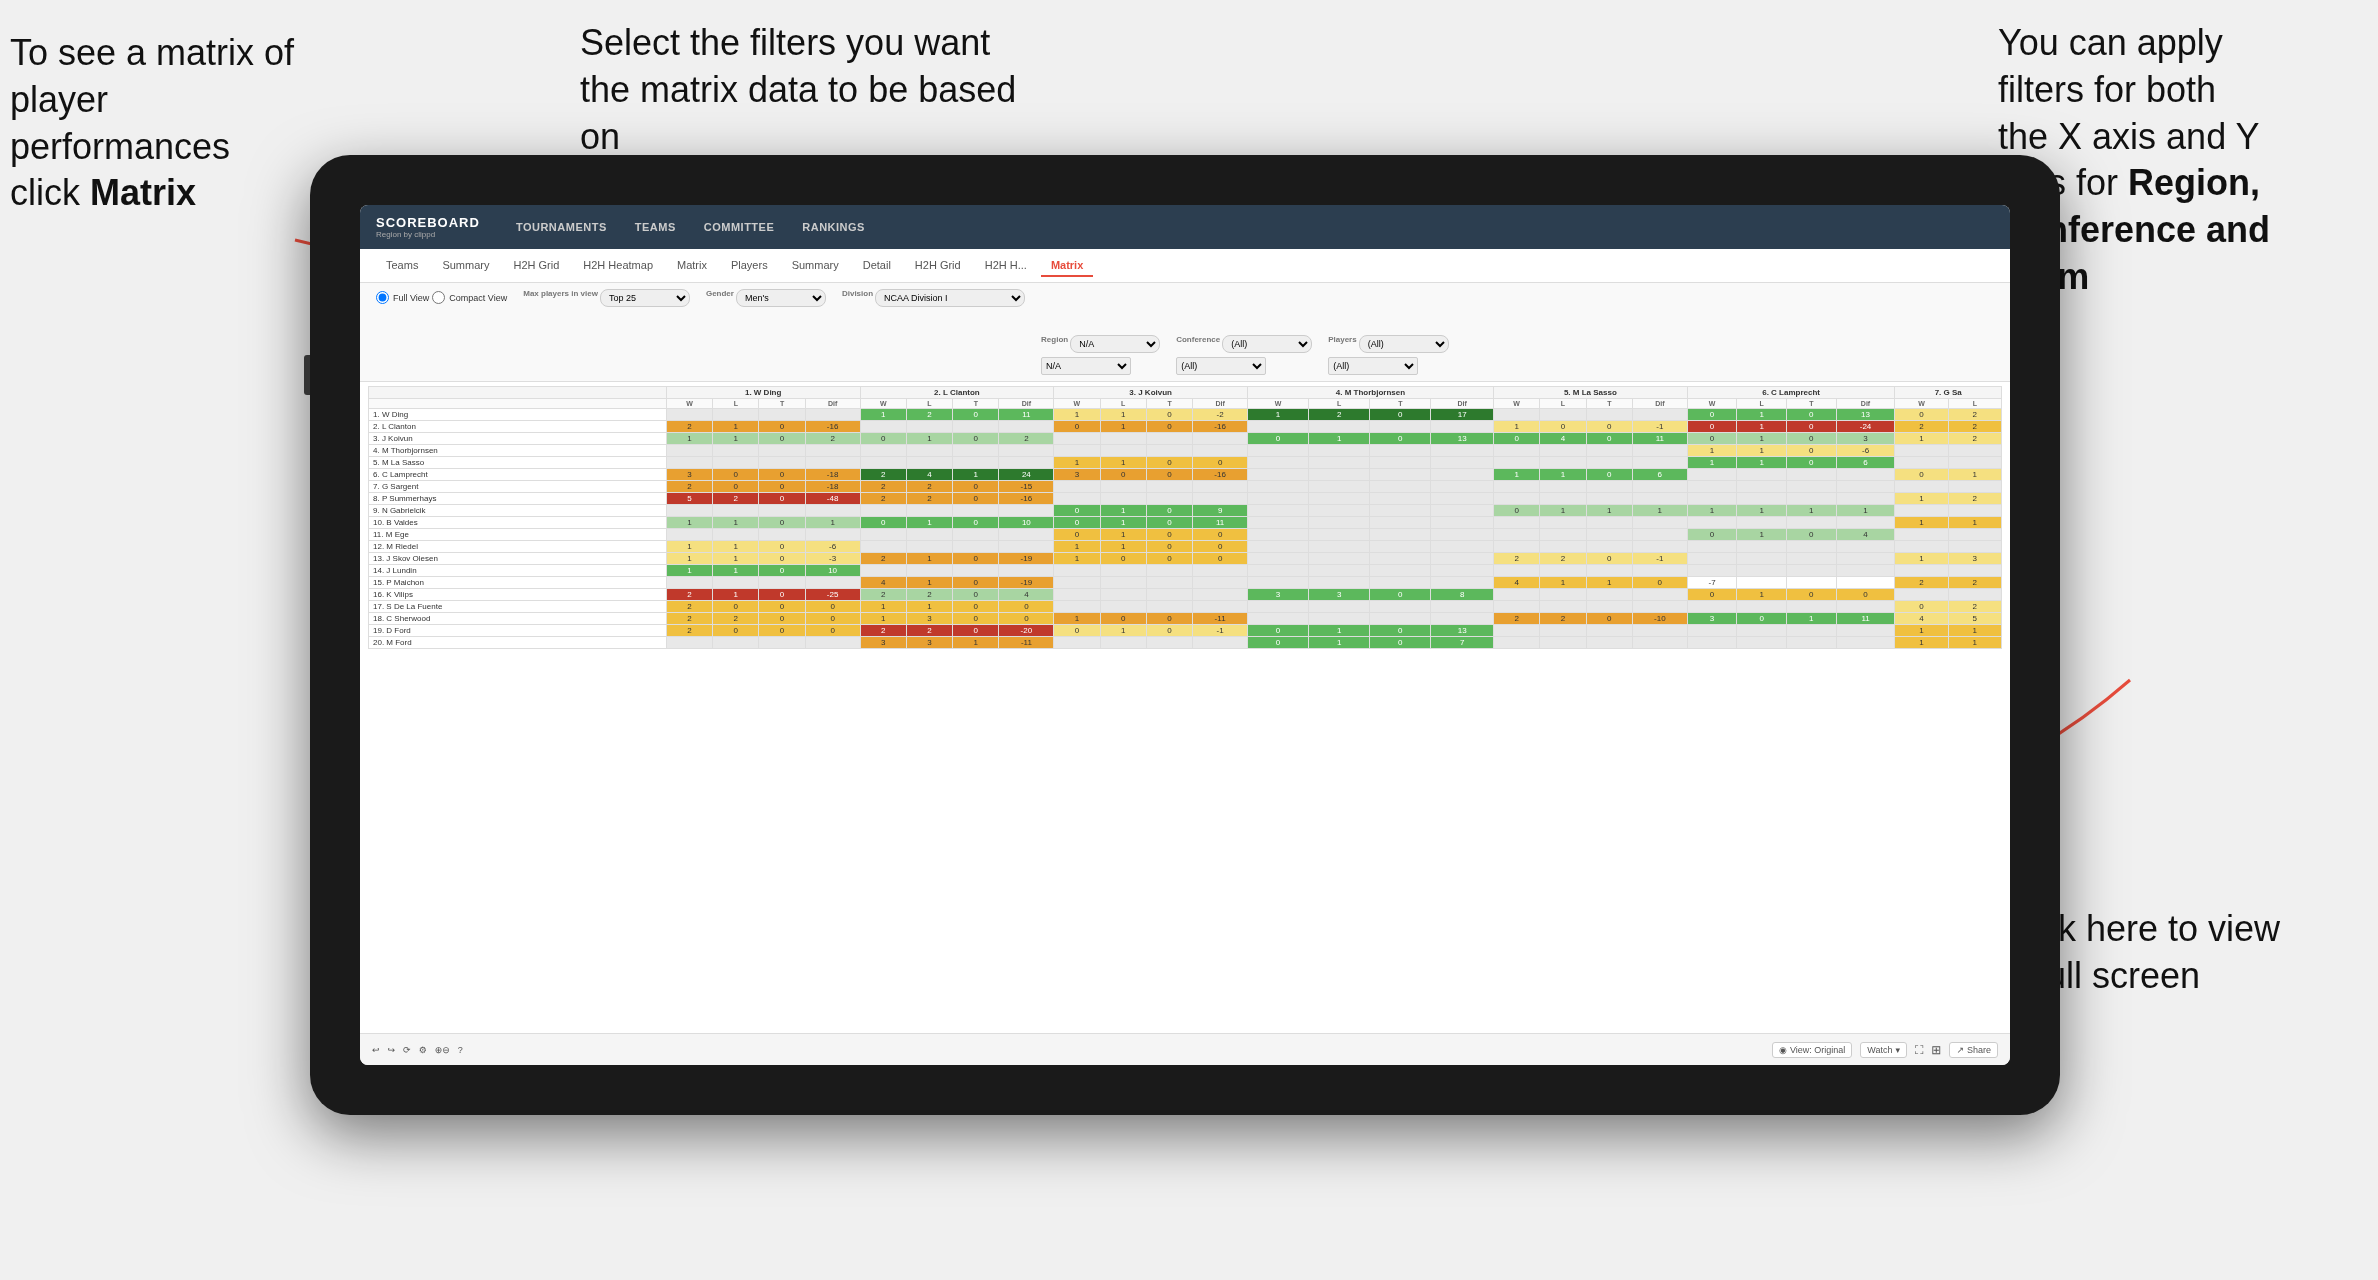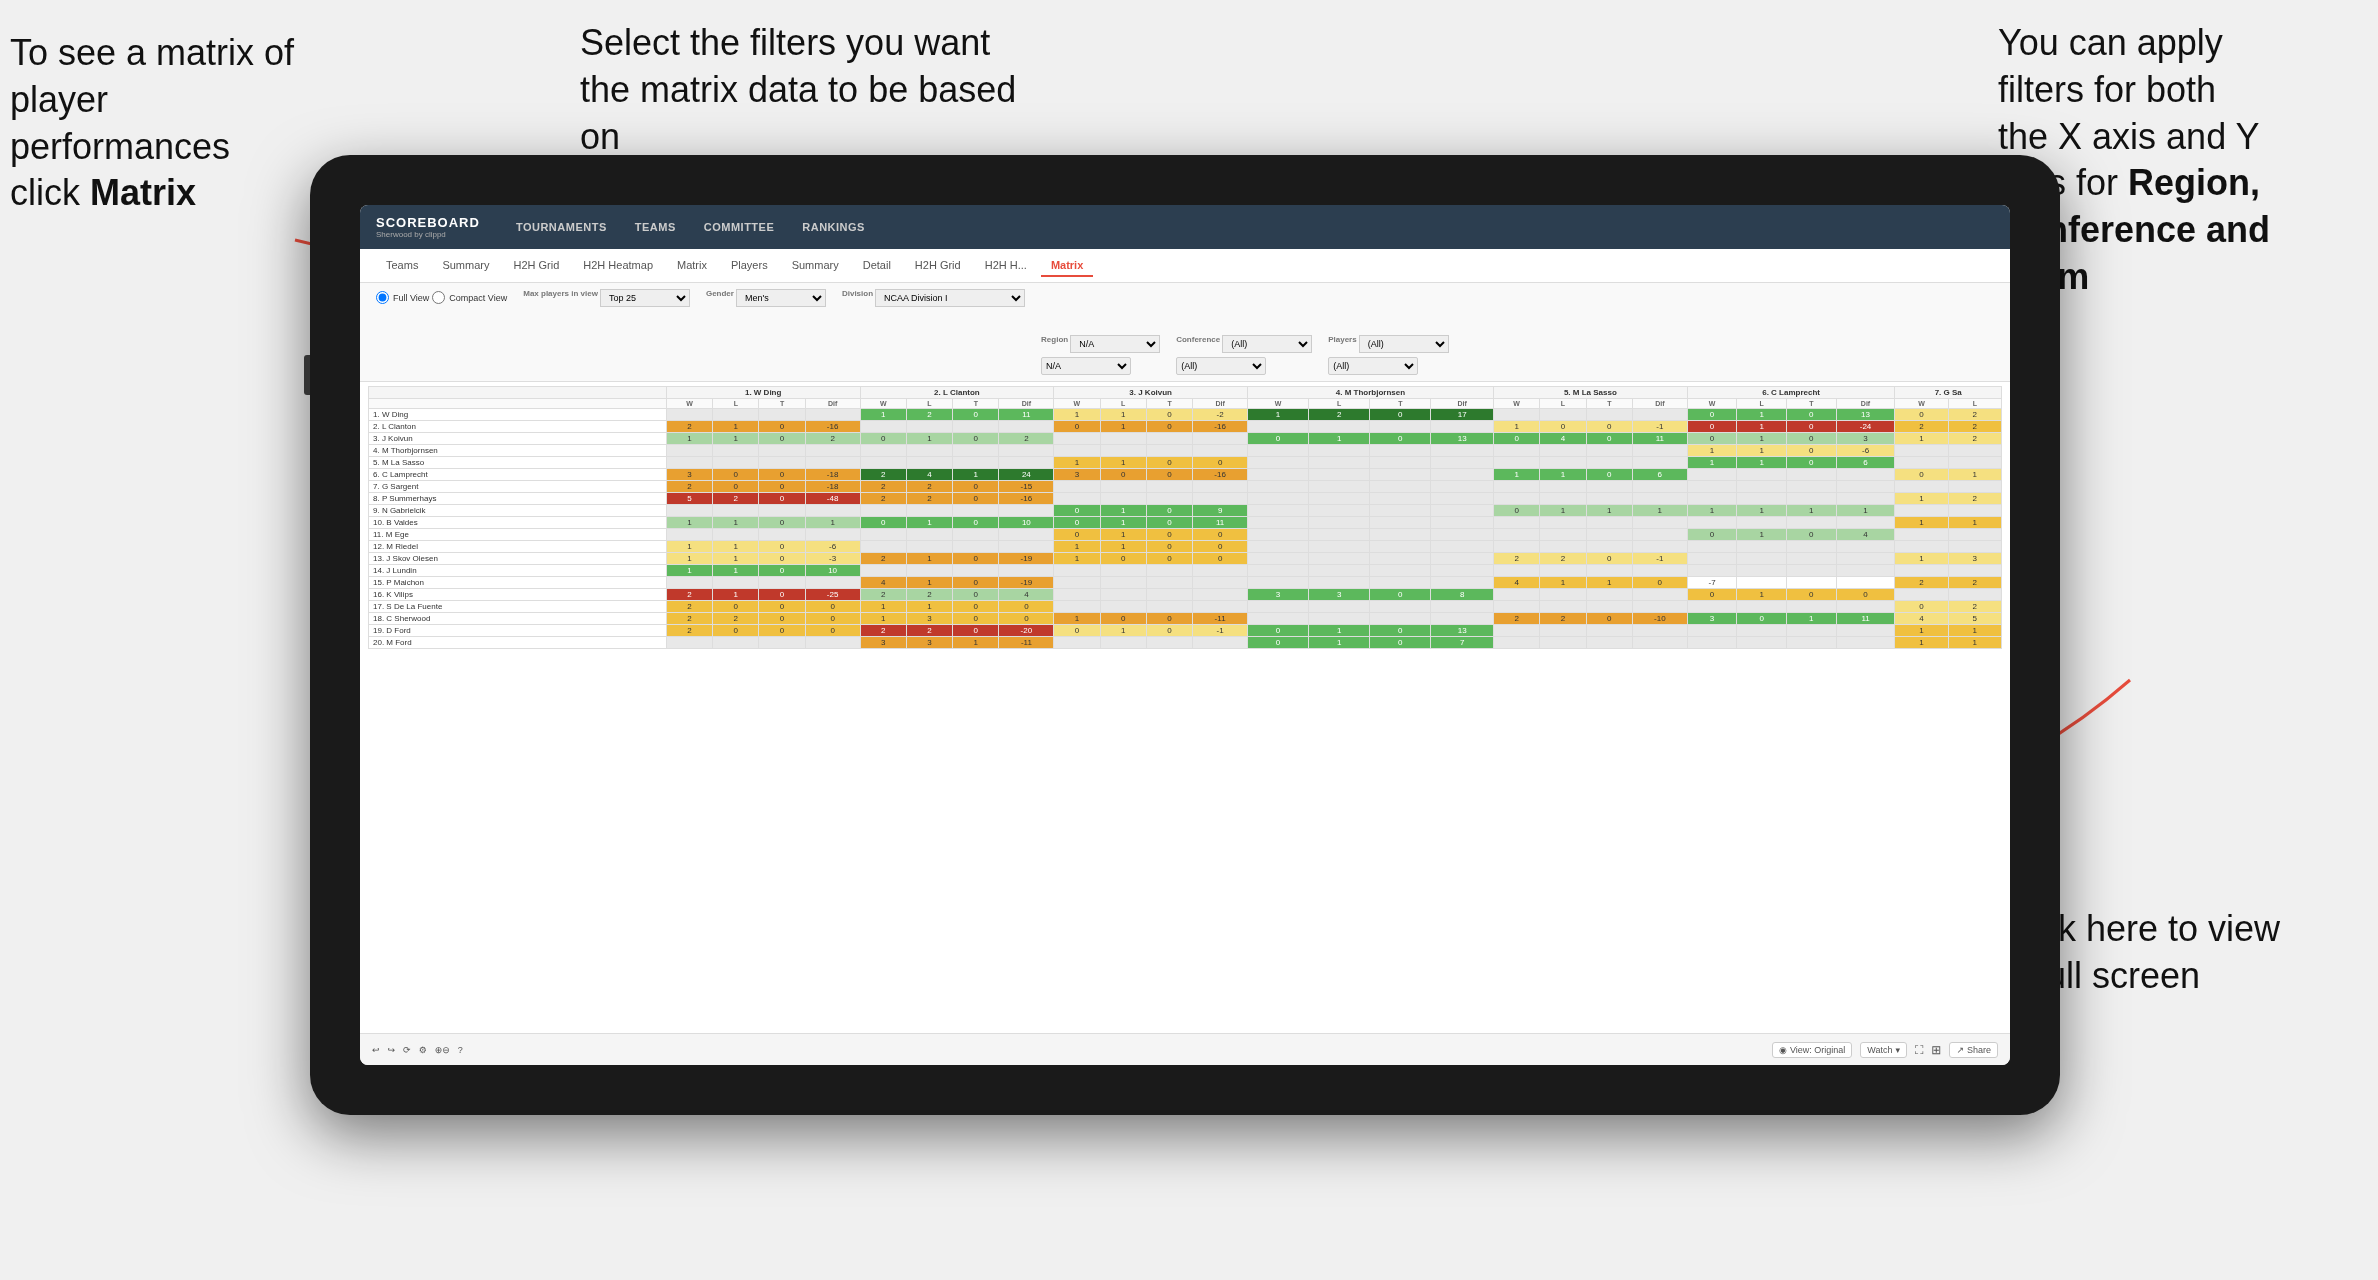--- a/index.html
+++ b/index.html
@@ -158,21 +158,21 @@
     }
     .filter-group .filter-label {
       font-size: 8px;
       color: #777;
       font-weight: 600;
     }
     .filter-group select {
       font-size: 9px;
       padding: 2px 4px;
       border: 1px solid #ccc;
-      border-radius: 0;
+      border-radius: 8px;
       width: 90px;
       height: 18px;
     }
     .filter-group select.wide { width: 150px; }
 
     .filter-col {
       display: flex;
       flex-direction: column;
       gap: 2px;
       margin-top: 46px;
@@ -311,21 +311,21 @@
 
 <div class="tablet-frame">
 
   <div style="position:absolute;left:-6px;top:200px;width:6px;height:40px;background:#333;border-radius:3px 0 0 3px;"></div>
 
   <div class="tablet-screen">
 
     <div class="top-nav">
       <div class="scoreboard-brand">
         <span class="brand-name">SCOREBOARD</span>
-        <span class="brand-sub">Sherwood by clippd</span>
+        <span class="brand-sub">Region by clippd</span>
       </div>
       <span class="nav-item">TOURNAMENTS</span>
       <span class="nav-item">TEAMS</span>
       <span class="nav-item">COMMITTEE</span>
       <span class="nav-item">RANKINGS</span>
     </div>
 
     <div class="sub-tabs">
       <span class="sub-tab">Teams</span>
       <span class="sub-tab">Summary</span>

